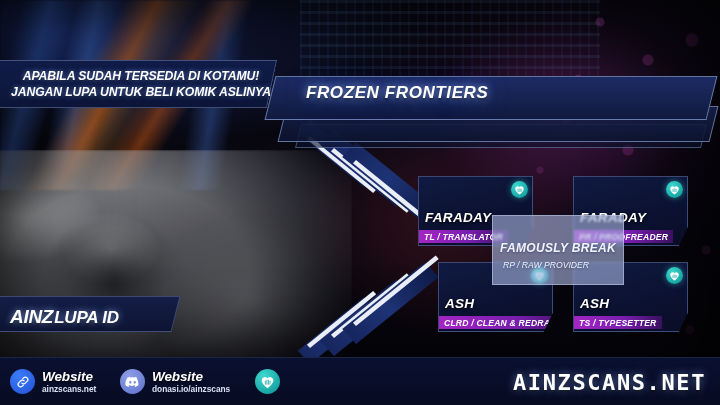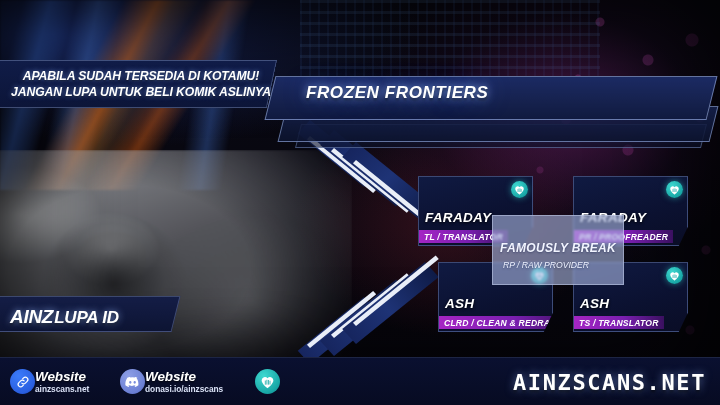--- a/index.html
+++ b/index.html
@@ -205,21 +205,21 @@
     text-shadow:0 0 7px rgba(150,185,255,.8),0 2px 3px rgba(0,0,0,.9);
   }
 
   
   .footer{
     position:absolute;left:0;bottom:0;width:720px;height:47px;
     background:linear-gradient(180deg,#0a1030 0%,#070b22 100%);
     border-top:1px solid rgba(120,145,205,.20);
   }
   .social{
-    position:absolute;display:flex;align-items:center;top:11px;
+    position:absolute;display:flex;align-items:center;gap:7px;top:11px;
   }
   .social .ico{
     width:25px;height:25px;border-radius:50%;
     display:flex;align-items:center;justify-content:center;flex:0 0 auto;
   }
   .ico-web{background:radial-gradient(circle at 35% 28%,#3b7bfa,#2a5fe0 70%,#1c45b8 100%);}
   .ico-dis{background:radial-gradient(circle at 35% 28%,#8e9fe6,#6b7fd4 70%,#5566bd 100%);}
   .ico-don{background:radial-gradient(circle at 35% 28%,#3fd8d0,#18a7a6 70%,#0e7d80 100%);}
   .social .txt{display:flex;flex-direction:column;line-height:1;}
   .social .t1{
@@ -311,21 +311,21 @@
   </div>
 
   <div class="card" style="left:573px;top:262px;">
     <div class="heart-badge">
       <svg width="11" height="10" viewBox="0 0 24 22" fill="none" aria-hidden="true">
         <path d="M12 21S2.6 14.3 2.6 8.2A5.3 5.3 0 0 1 12 5a5.3 5.3 0 0 1 9.4 3.2C21.4 14.3 12 21 12 21z" fill="#ffffff"></path>
         <path d="M8.5 9.5v5M11 8.3v6.2M13.5 8.6v6M16 9.8v4.4" stroke="#18a7a6" stroke-width="1.25" stroke-linecap="round"></path>
       </svg>
     </div>
     <div class="cname">ASH</div>
-    <div class="crole">TS / TRANSLATOR</div>
+    <div class="crole">TS / TYPESETTER</div>
   </div>
 
   <div class="overlay">
     <div class="oname">FAMOUSLY BREAK</div>
     <div class="orole">RP / RAW PROVIDER</div>
   </div>
 
   <div class="logo-banner"></div>
   <div class="logo-txt">
     <span class="b1">AINZ</span>

